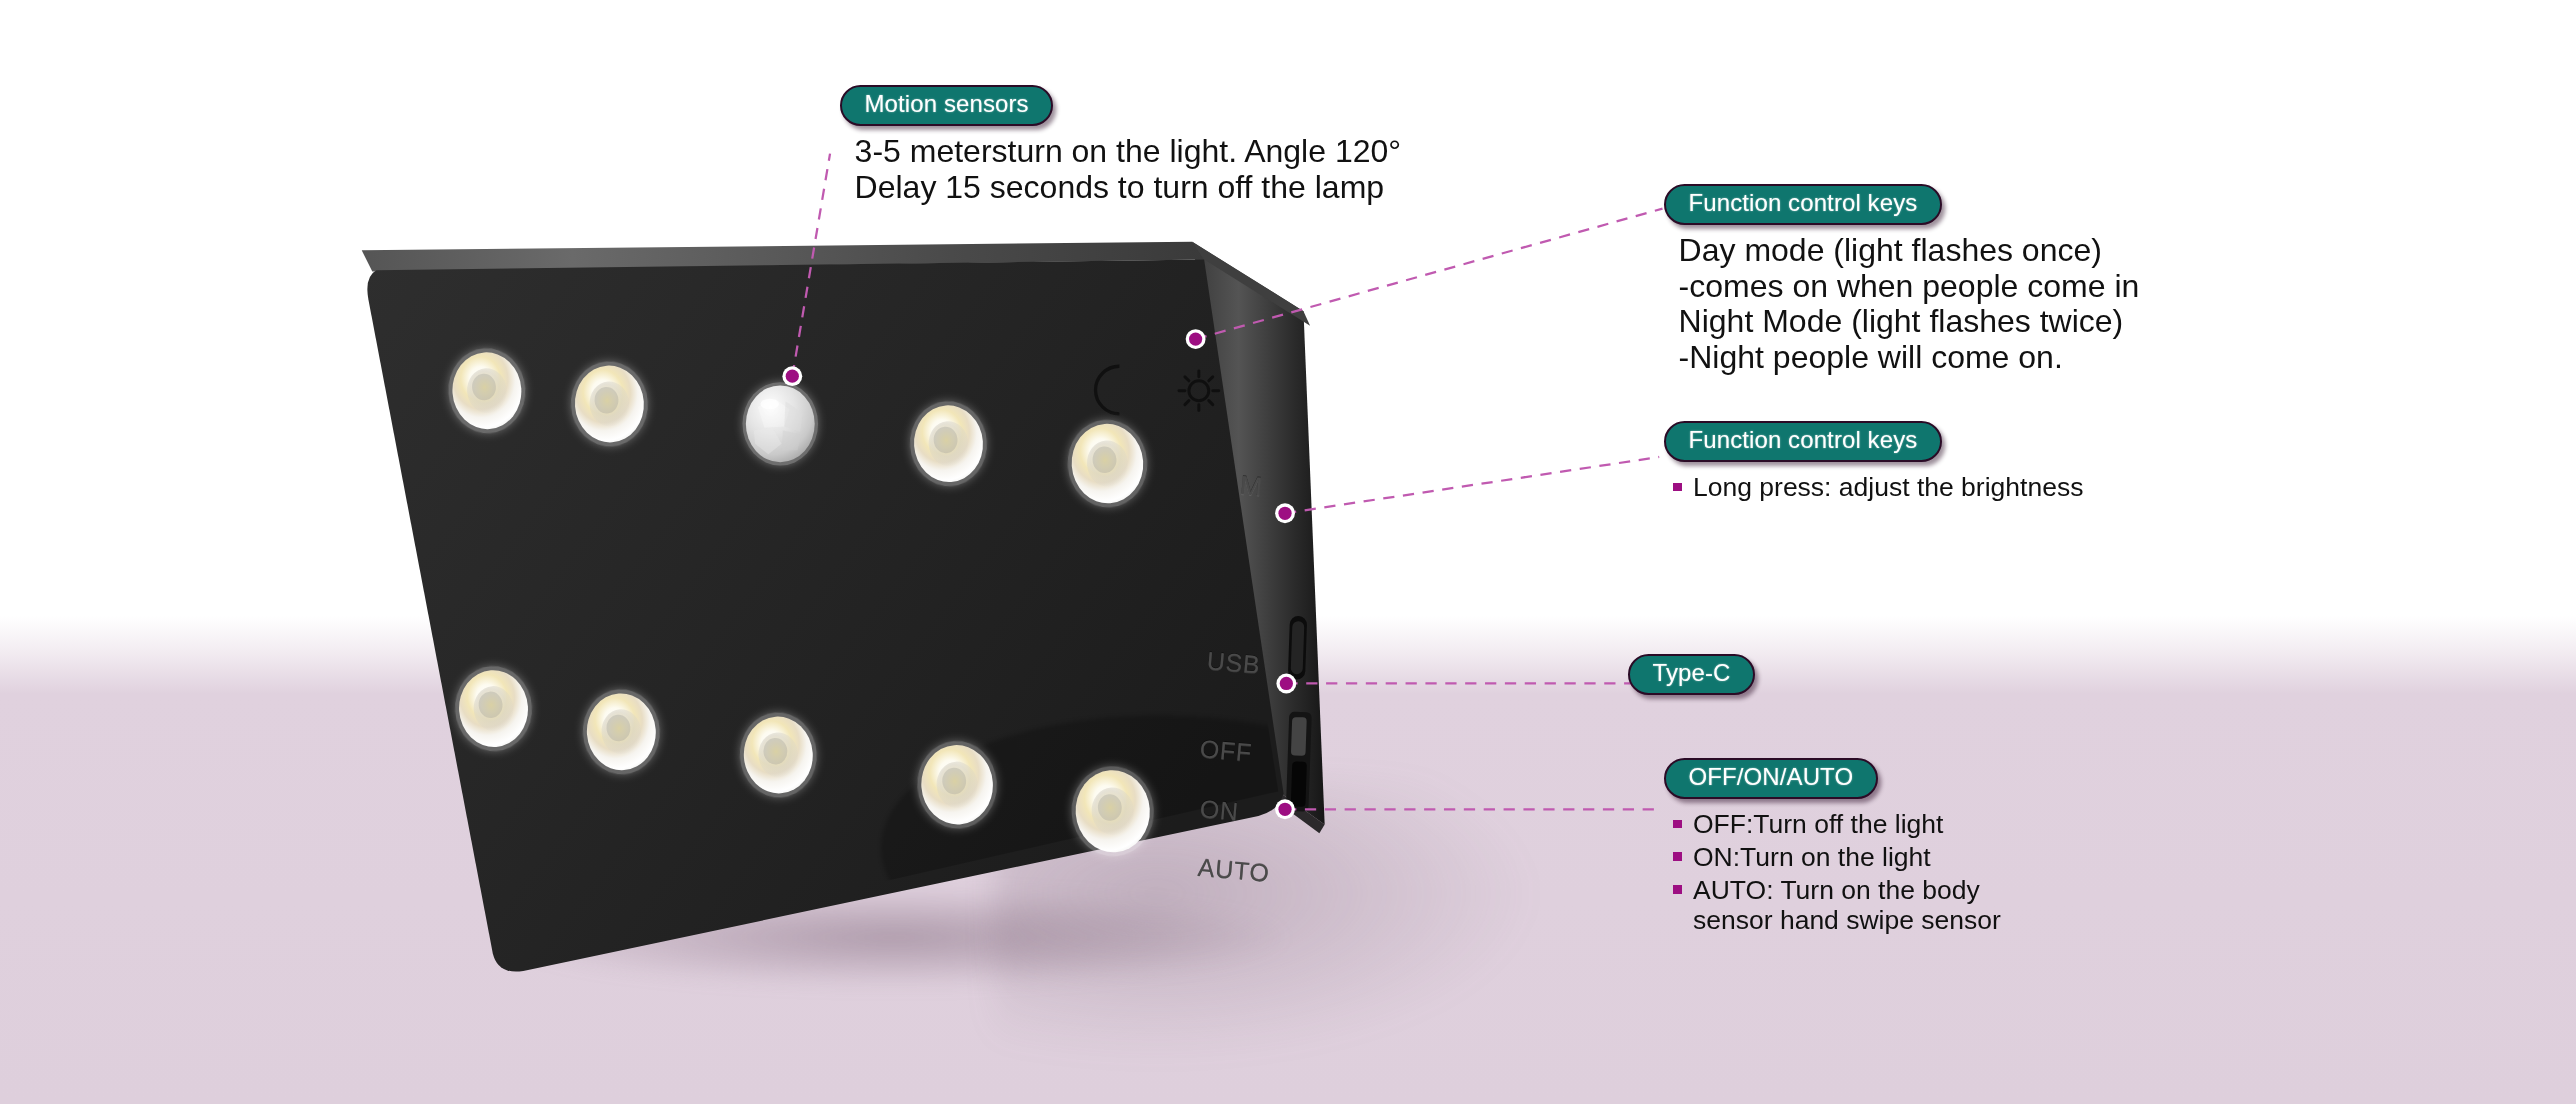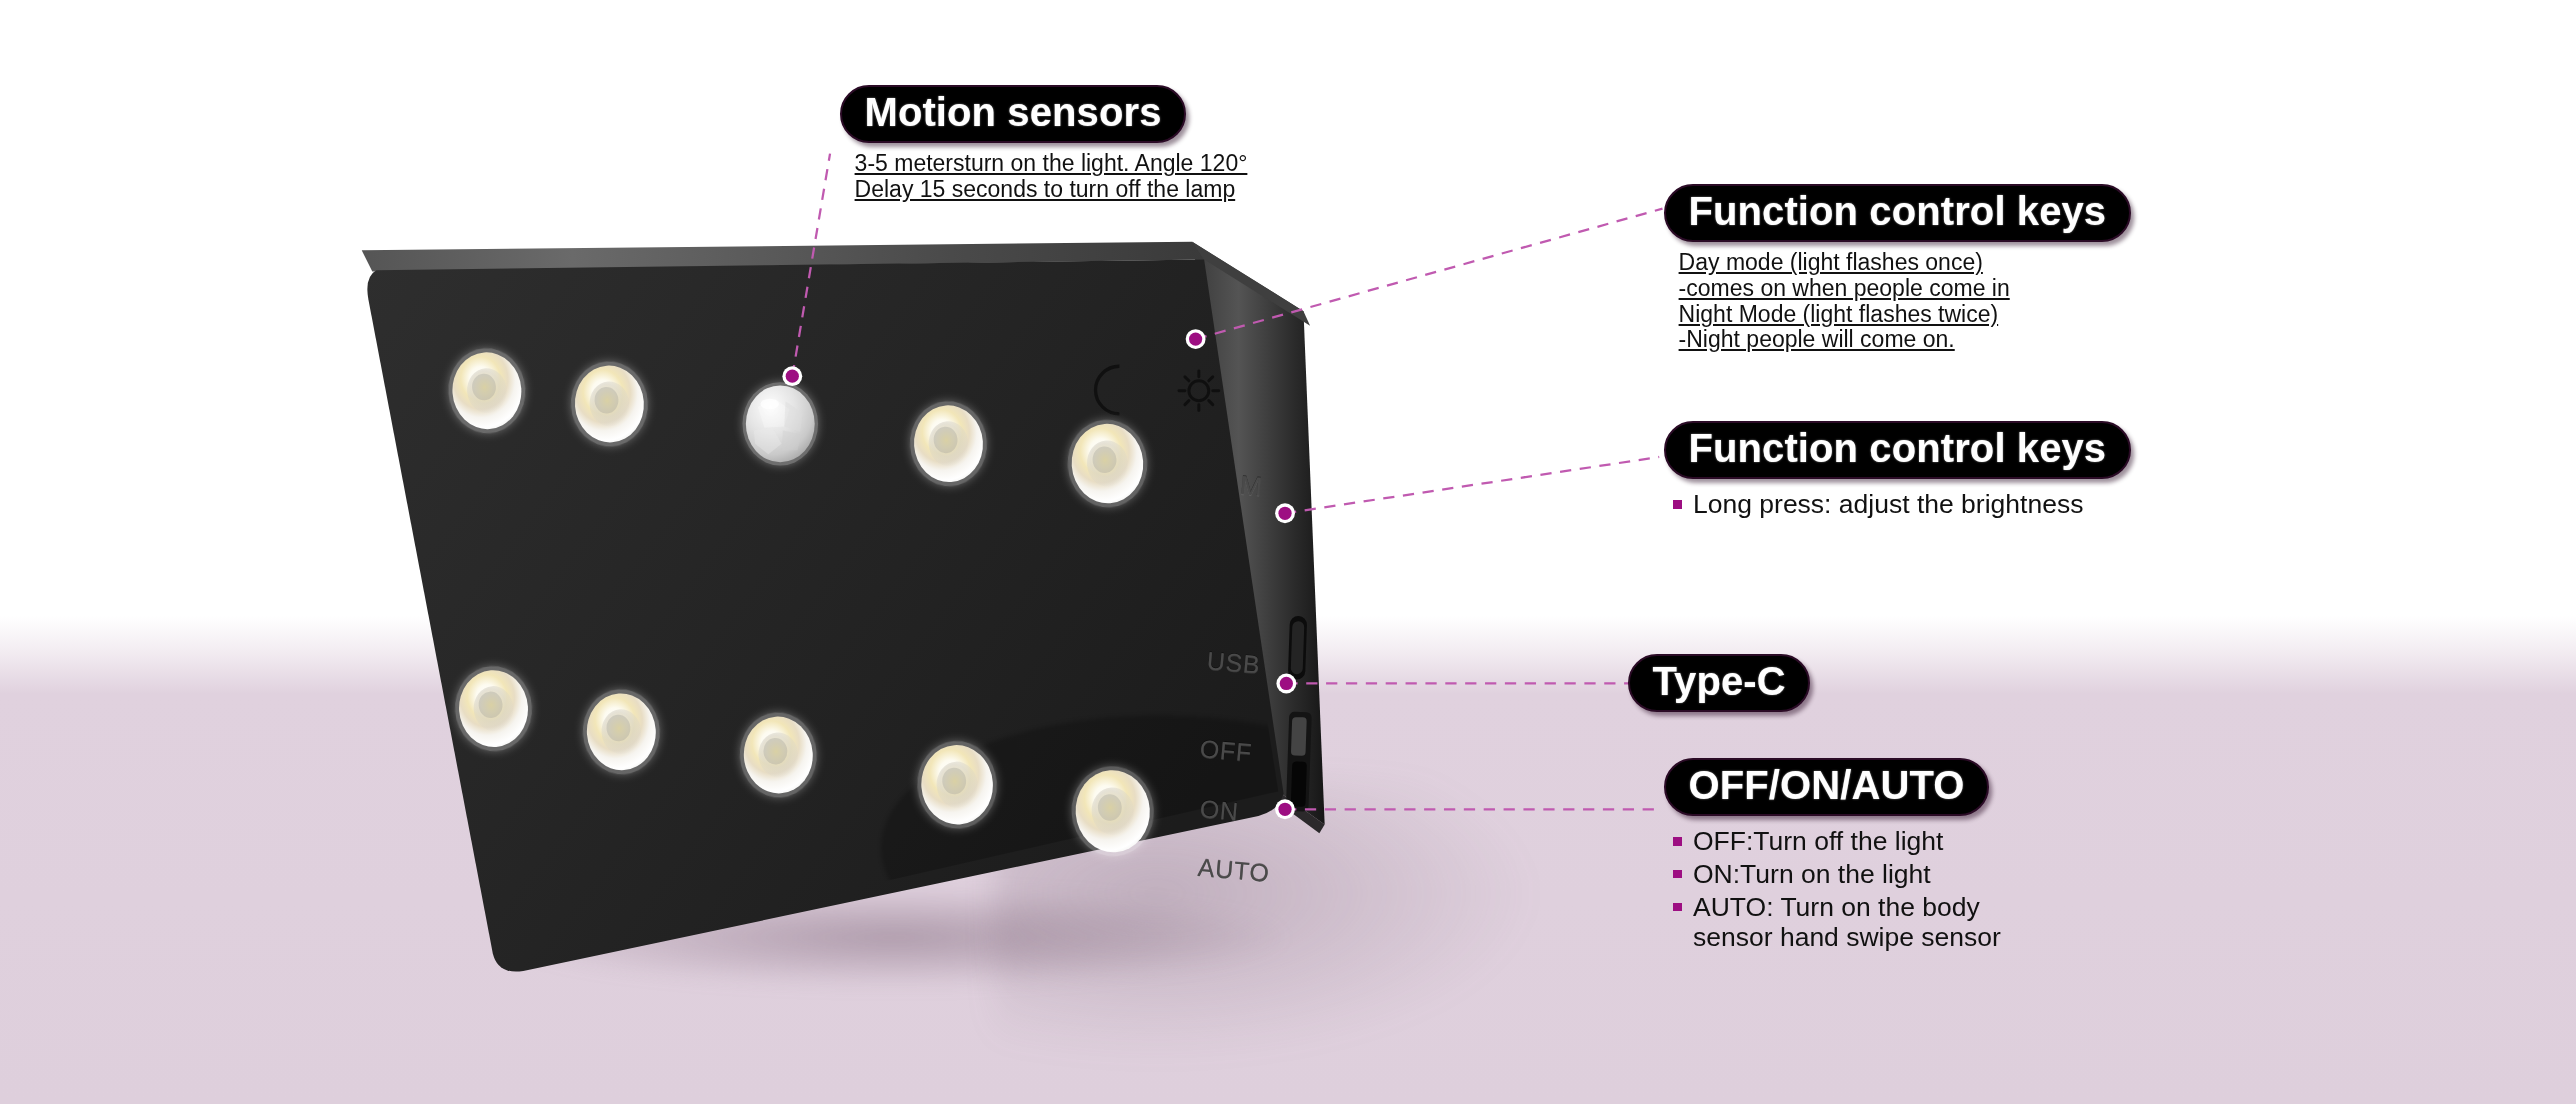--- a/index.html
+++ b/index.html
@@ -66,42 +66,41 @@
     transform-origin:left center;
     white-space:nowrap;
     pointer-events:none;
   }
 
   
   .callout{ position:absolute; }
 
   .pill{
     display:inline-block;
-    background:#000000;
+    background:#0f766e;
     color:#ffffff;
     border:2px solid #2b0b26;
     border-radius:662px;
     padding:4px 22.5px 6.6px 22.5px;
-    font-size:40px;
-    font-weight:700;
+    font-size:24px;
+    font-weight:400;
     letter-spacing:0.1px;
     line-height:1.08;
     white-space:nowrap;
     box-shadow:3.3px 4px 4.6px rgba(40,10,35,.45);
     text-shadow:0 0 2px rgba(255,255,255,.55);
   }
 
   .body-text{
     margin-top:8.6px;
-    font-size:23px;
+    font-size:32px;
     line-height:1.115;
     color:#111111;
     font-weight:400;
     white-space:pre-line;
-    text-decoration:underline;
   }
   .body-text.indent{ padding-left:14.6px; }
 
   ul.bullets{
     list-style:none;
     margin-top:10.6px;
     font-size:26.5px;
     line-height:1.14;
     color:#111111;
   }

